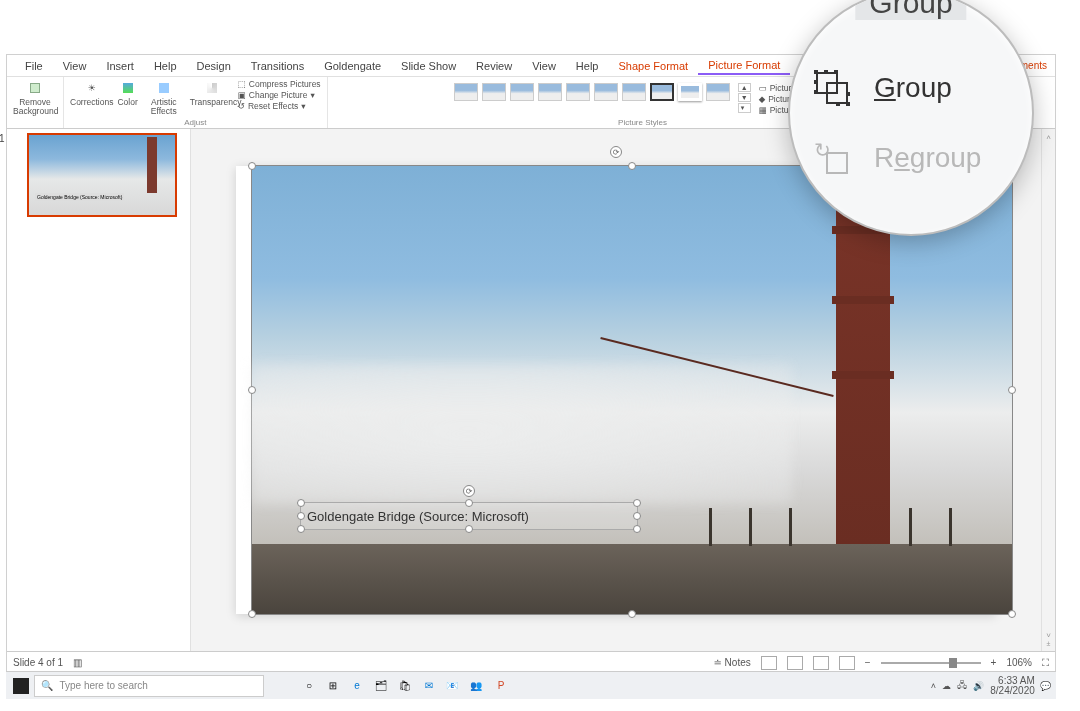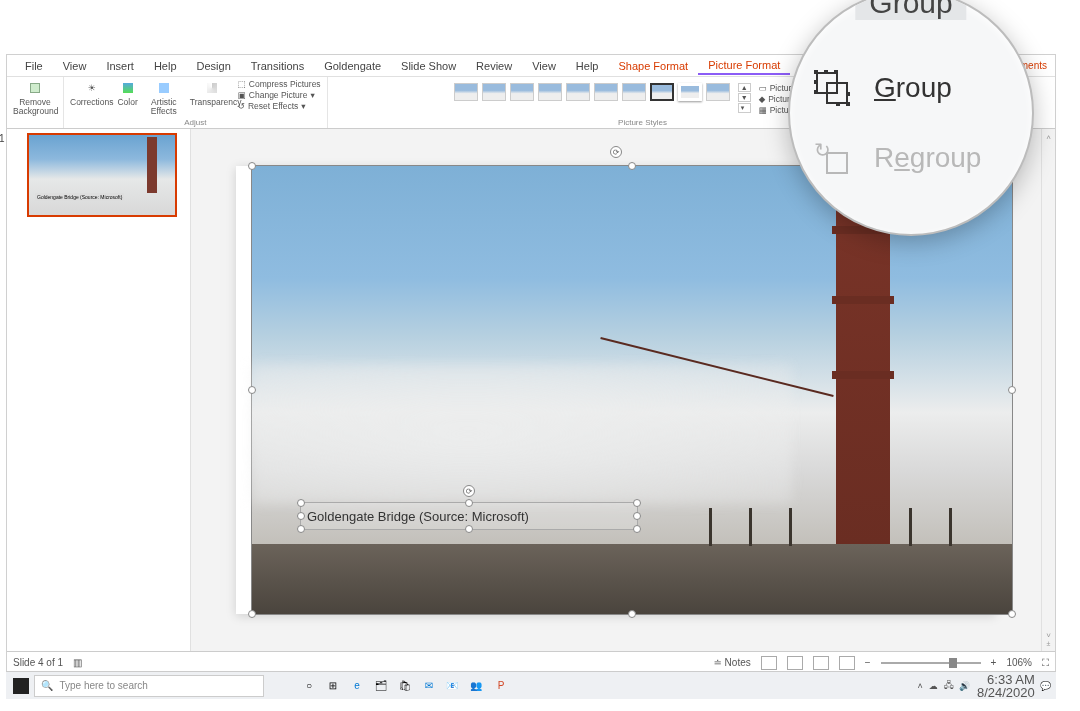--- a/index.html
+++ b/index.html
@@ -56,21 +56,21 @@
 .statusbar .view-btn { width: 16px; height: 14px; border: 1px solid #aaa; cursor: pointer; }
 .statusbar .zoom-slider { width: 100px; height: 2px; background: #aaa; position: relative; }
 .statusbar .zoom-slider .knob { position: absolute; left: 68px; top: -4px; width: 8px; height: 10px; background: #888; }
 
 .taskbar { position: absolute; bottom: 12px; left: 6px; width: 1050px; height: 28px; background: #eef0f3; border-top: 1px solid #ccc; display: flex; align-items: center; padding: 0 4px; gap: 2px; font-size: 10px; }
 .taskbar .start { width: 16px; height: 16px; background: #222; }
 .taskbar .search { flex: 0 0 230px; height: 22px; border: 1px solid #ccc; background: #fff; display: flex; align-items: center; padding-left: 6px; color: #888; gap: 6px; }
 .taskbar .tico { width: 22px; height: 22px; display: flex; align-items: center; justify-content: center; cursor: pointer; }
 .taskbar .spacer { flex: 1; }
 .taskbar .tray { display: flex; align-items: center; gap: 6px; color: #555; font-size: 9px; }
-.taskbar .clock { display: flex; flex-direction: column; align-items: flex-end; line-height: 1; font-size: 13px; }
+.taskbar .clock { display: flex; flex-direction: column; align-items: flex-end; line-height: 1; font-size: 10px; }
 
 .magnifier { position: absolute; top: -10px; right: 46px; width: 246px; height: 246px; border-radius: 50%; background: #f6f7f8; border: 2px solid #bcbcbc; box-shadow: 0 6px 24px rgba(0,0,0,.25), inset 0 2px 8px rgba(255,255,255,.9); overflow: hidden; z-index: 50; }
 .magnifier .header { position: absolute; top: -6px; left: 50%; transform: translateX(-50%); font-size: 30px; color: #444; background: #e4e6e8; padding: 0 14px; }
 .magnifier .menu-row { position: absolute; left: 24px; display: flex; align-items: center; gap: 24px; font-size: 28px; color: #333; }
 .magnifier .menu-row.disabled { color: #b8b8b8; }
 .magnifier .micon { width: 36px; height: 36px; position: relative; }
 .micon.group::before, .micon.group::after { content: ''; position: absolute; border: 2px solid #333; }
 .micon.group::before { width: 18px; height: 18px; left: 2px; top: 2px; }
 .micon.group::after { width: 18px; height: 18px; right: 2px; bottom: 2px; }
 .micon.group .dots { position: absolute; inset: 0; }

